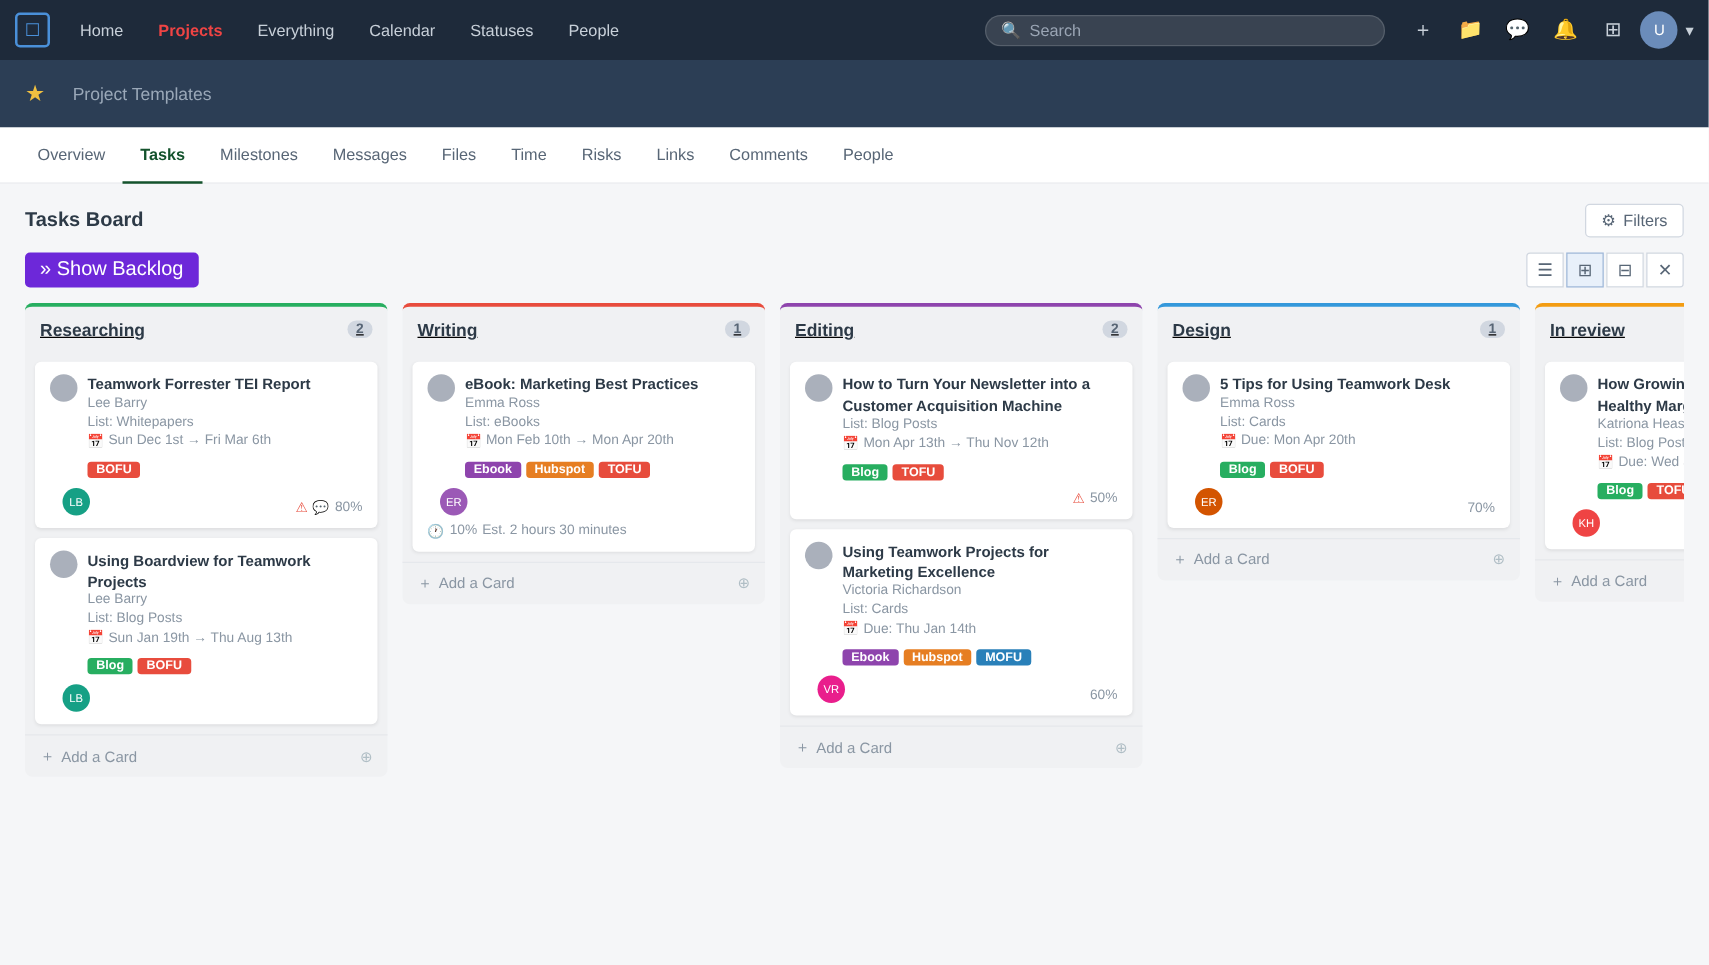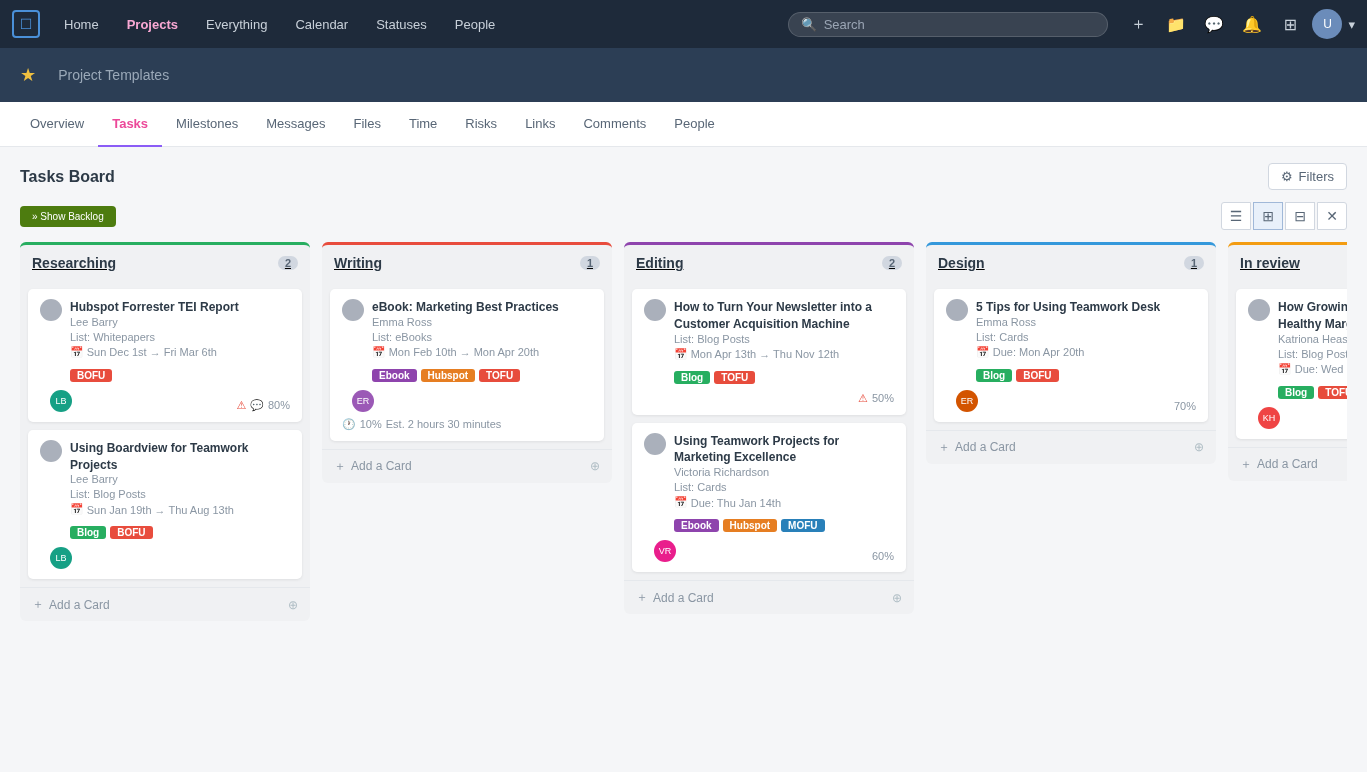--- a/index.html
+++ b/index.html
@@ -24,21 +24,21 @@
       color: #4a90d9;
       font-size: 14px;
     }
     .nav-item {
       padding: 6px 12px;
       cursor: pointer;
       border-radius: 4px;
       font-size: 13px;
       color: #c8d0d9;
     }
-    .nav-item.active { color: #f9a8d4; font-weight: 600; }
+    .nav-item.active { color: #ef4444; font-weight: 600; }
     .search-bar {
       margin-left: auto;
       background: rgba(255,255,255,0.12);
       border: 1px solid rgba(255,255,255,0.15);
       border-radius: 20px;
       display: flex;
       align-items: center;
       padding: 4px 12px;
       width: 320px;
       gap: 6px;
@@ -92,22 +92,22 @@
     }
     .sub-nav-item {
       padding: 14px 14px;
       cursor: pointer;
       font-size: 13px;
       color: #586676;
       border-bottom: 2px solid transparent;
       margin-bottom: -1px;
     }
     .sub-nav-item.active {
-      color: #ec4899;
-      border-bottom: 2px solid #8b5cf6;
+      color: #14532d;
+      border-bottom: 2px solid #14532d;
       font-weight: 600;
     }
 
     
     .page-area {
       padding: 16px 20px;
       background: #f5f6f8;
       min-height: calc(100vh - 140px);
     }
     .page-top {
@@ -128,27 +128,27 @@
       color: #586676;
     }
     .view-controls {
       display: flex;
       align-items: center;
       gap: 6px;
       margin-bottom: 12px;
       justify-content: space-between;
     }
     .show-backlog-btn {
-      background: #4d7c0f;
+      background: #6d28d9;
       color: white;
       border: none;
       border-radius: 4px;
       padding: 5px 12px;
       cursor: pointer;
-      font-size: 10px;
+      font-size: 16px;
     }
     .view-btns {
       display: flex;
       gap: 2px;
     }
     .view-btn {
       width: 30px; height: 28px;
       border: 1px solid #d1d7e0;
       background: white;
       display: flex; align-items: center; justify-content: center;
@@ -360,21 +360,21 @@
       <div class="column-header col-green">
         <span class="col-title">Researching</span>
         <span class="col-count">2</span>
       </div>
       <div class="column-body">
 
         <div class="card">
           <div class="card-top">
             <div class="card-avatar-sm av-gray"></div>
             <div>
-              <div class="card-title">Hubspot Forrester TEI Report</div>
+              <div class="card-title">Teamwork Forrester TEI Report</div>
               <div class="card-meta">Lee Barry</div>
               <div class="card-meta">List: Whitepapers</div>
               <div class="card-date">
                 <span>📅</span>
                 <span>Sun Dec 1st → Fri Mar 6th</span>
               </div>
               <div class="tags">
                 <span class="tag tag-bofu">BOFU</span>
               </div>
             </div>

